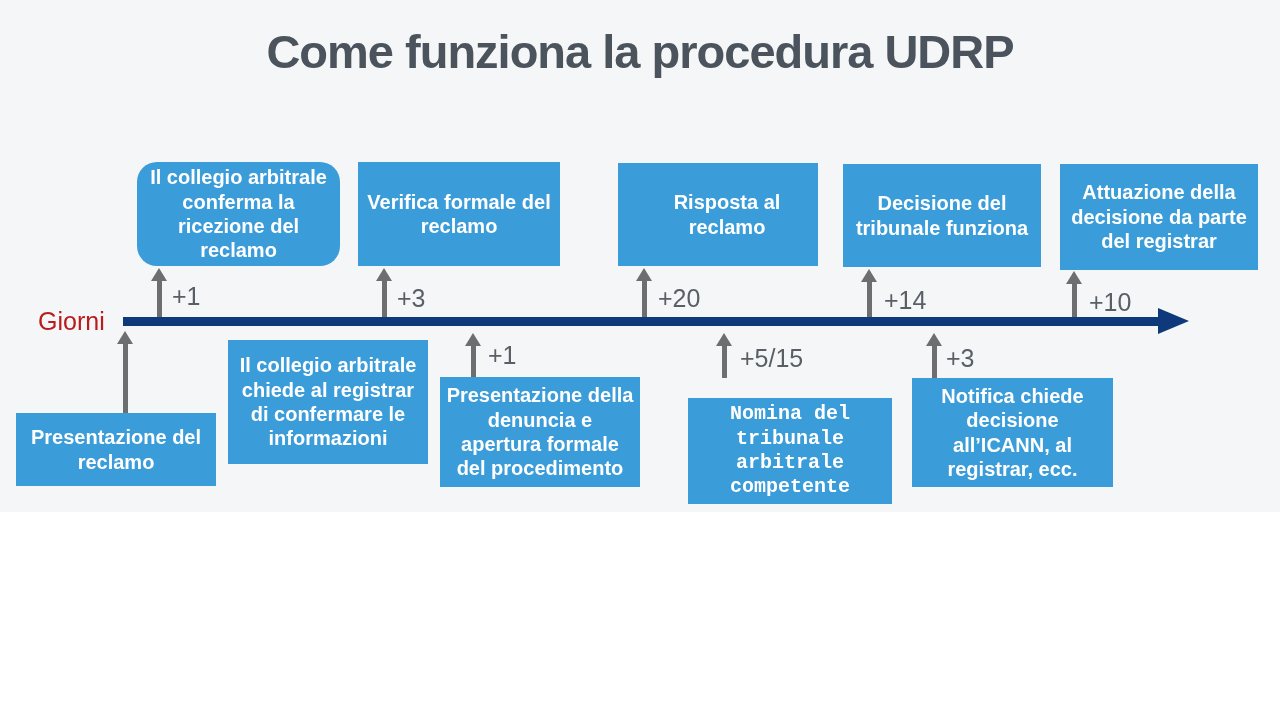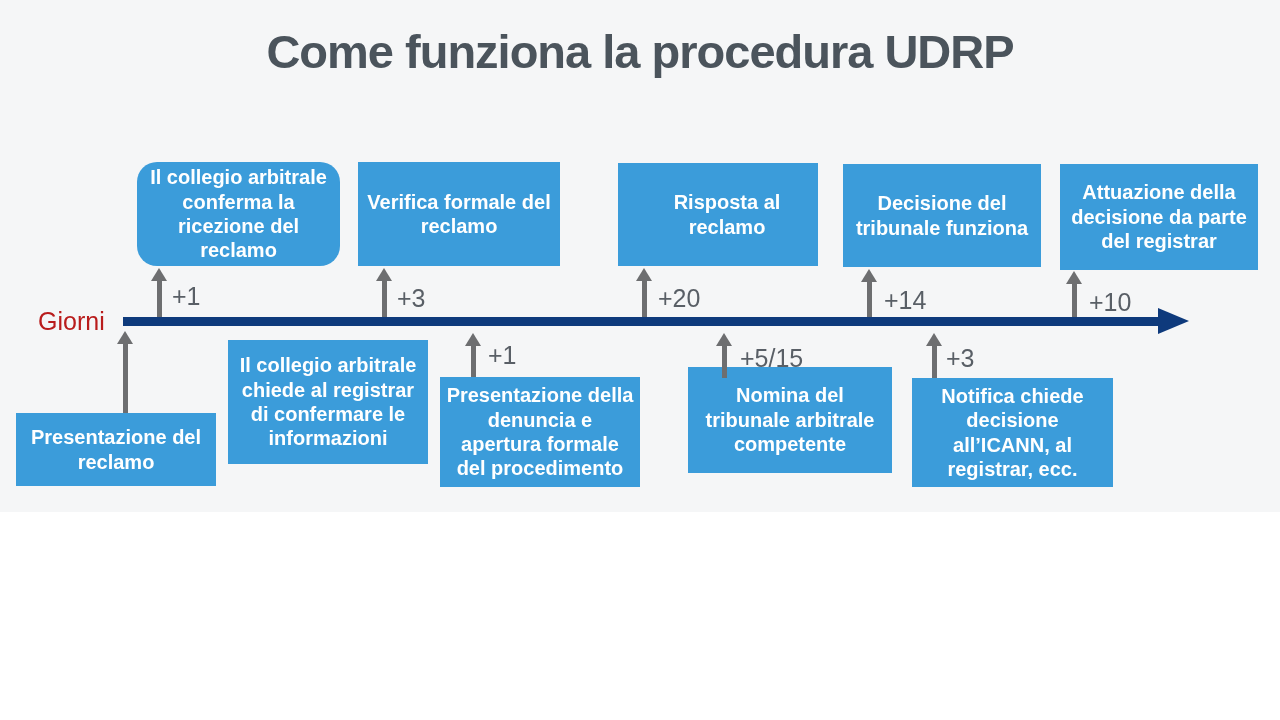--- a/index.html
+++ b/index.html
@@ -147,21 +147,21 @@
 
   <div class="box" style="left:16px; top:413px; width:200px; height:73px;">
     <span>Presentazione del reclamo</span>
   </div>
   <div class="box" style="left:228px; top:340px; width:200px; height:124px;">
     <span>Il collegio arbitrale chiede al registrar di confermare le informazioni</span>
   </div>
   <div class="box" style="left:440px; top:377px; width:200px; height:110px;justify-content:flex-end;">
     <span>Presentazione della denuncia e apertura formale del procedimento</span>
   </div>
-  <div class="box" style="left:688px; top:367px; width:204px; height:106px;">
+  <div class="box" style="left:688px; top:398px; width:204px; height:106px;font-family:Liberation Mono, monospace;">
     <span>Nomina del tribunale arbitrale competente</span>
   </div>
   <div class="box" style="left:912px; top:378px; width:201px; height:109px;">
     <span>Notifica chiede decisione all’ICANN, al registrar, ecc.</span>
   </div>
 
   <div class="arrow" style="left:116px; top:331px; height:82px;">
       <i class="head"></i>
       <i class="stem"></i>
     </div>

